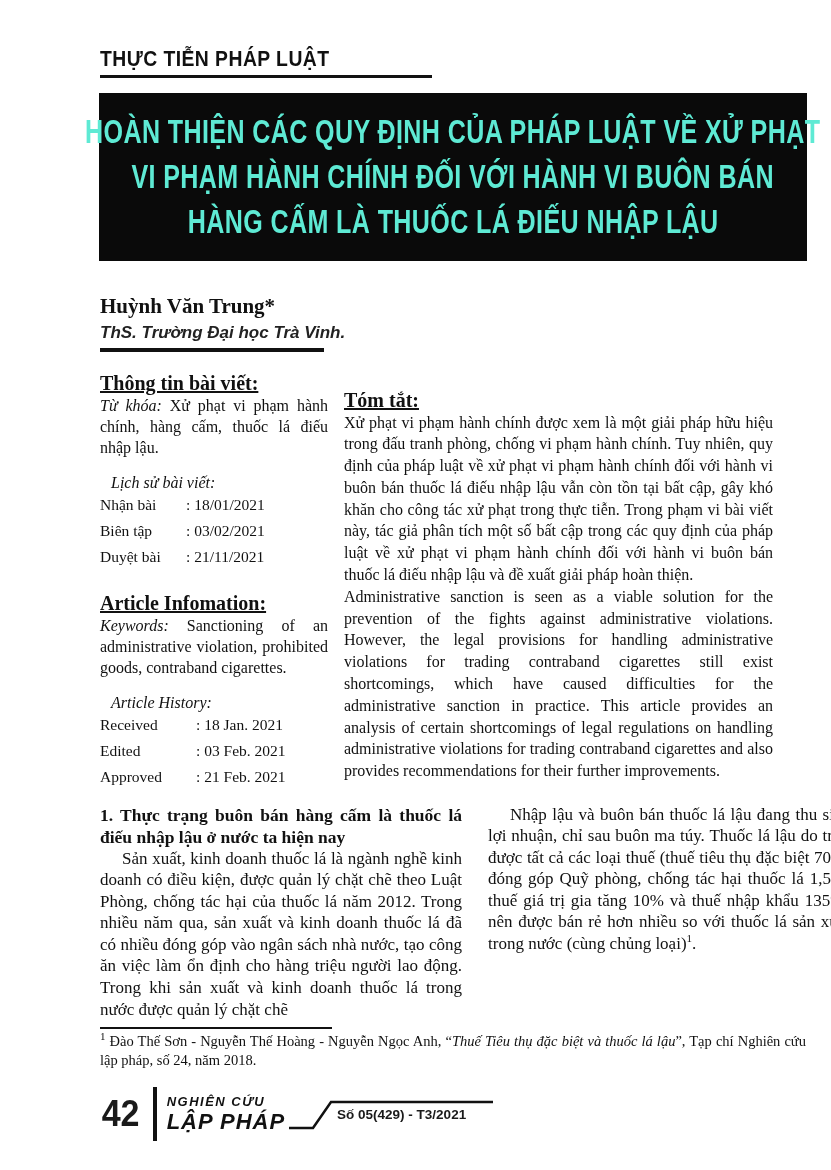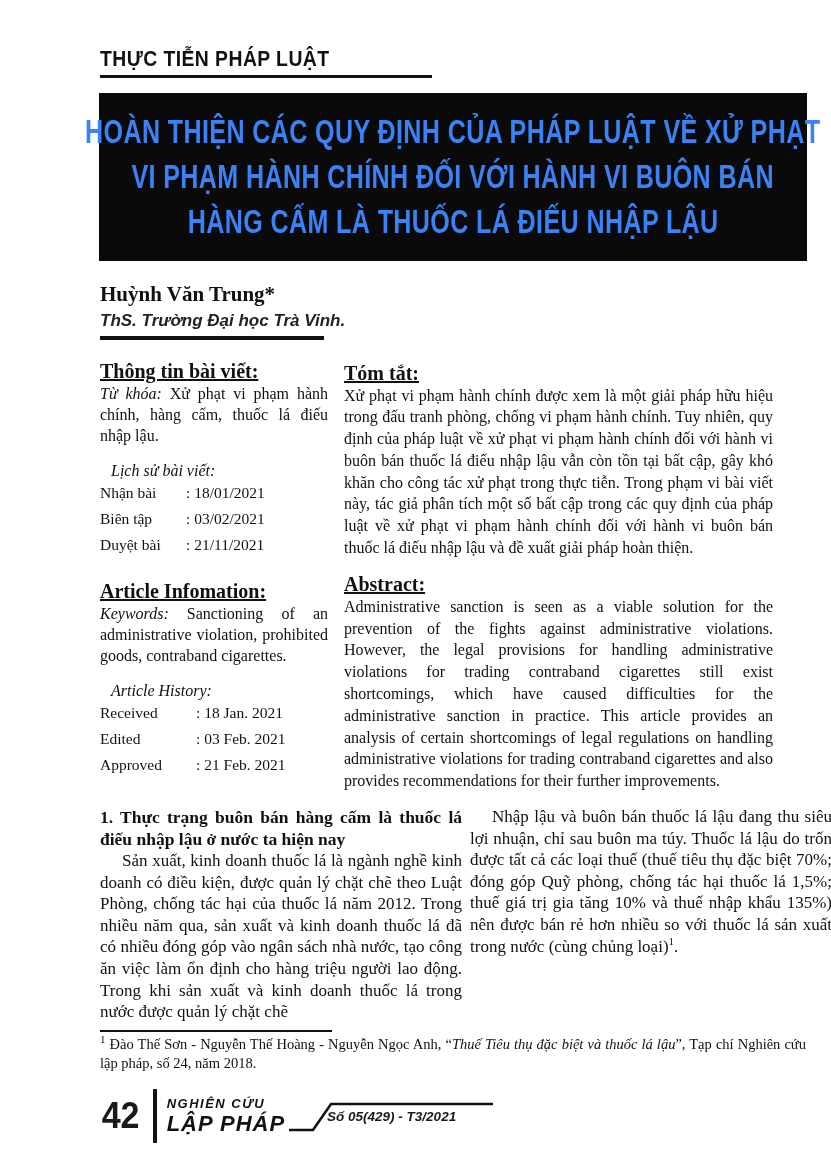--- a/index.html
+++ b/index.html
@@ -27,67 +27,67 @@
     white-space:nowrap;
   }
   .kicker-rule{
     width:332px;height:3px;background:#111;margin-top:3px;
   }
   
   .title-box{
     margin-top:16px;
     width:706px;height:166px;
     background:#0a0a0a;
-    color:#3b82f6;
+    color:#5eead4;
     display:flex;flex-direction:column;justify-content:center;align-items:center;
     gap:9px;
     box-shadow:0 0 0 1px #0a0a0a;
   }
   .title-line{
     font-family:"Liberation Sans", sans-serif;
     font-weight:bold;
     font-size:33px;
     line-height:1.1;
     white-space:nowrap;
     display:inline-block;
     transform:scaleX(.76);
     transform-origin:center;
     letter-spacing:.5px;
   }
   
-  .author{margin-top:22px;}
+  .author{margin-top:34px;}
   .author-name{font-weight:bold;font-size:21px;}
   .author-affil{
     font-family:"Liberation Sans", sans-serif;
     font-style:italic;font-weight:bold;
     font-size:17px;margin-top:4px;color:#222;
   }
   .author-rule{width:224px;height:3.5px;background:#111;margin-top:5px;}
   
   .meta-grid{
     display:flex;gap:16px;margin-top:20px;
   }
   .meta-left{width:228px;flex:none;}
-  .meta-right{flex:1;}
+  .meta-right{flex:1;margin-top:15px;}
   .h-bold{font-weight:bold;font-size:20px;text-decoration:underline;}
   .meta-left p, .meta-right p{margin:0;}
   .kw{font-size:16px;line-height:21px;text-align:justify;margin-top:14px;}
   .kw .lbl{font-style:italic;}
   .hist-label{font-style:italic;font-size:16px;margin-top:16px;margin-left:11px;}
   .hist-row{display:flex;font-size:15.5px;line-height:26px;}
   .hist-row .hl{width:86px;flex:none;}
   .hist-row .hv{}
   .en-head{margin-top:22px;}
   .abstract-text{
     font-size:16px;line-height:21.8px;text-align:justify;margin-top:6px;
   }
   .abstract-head{margin-top:2px;}
   .abstract-en-head{margin-top:14px;}
   
-  .body-cols{display:flex;gap:8px;margin-top:14px;}
+  .body-cols{display:flex;gap:26px;margin-top:14px;}
   .bcol{width:362px;flex:none;font-size:17px;line-height:21.6px;text-align:justify;}
   .sec-heading{font-weight:bold;font-size:17.5px;line-height:22px;text-align:justify;margin:0 0 4px 0;}
   .bcol p{margin:0;}
   .indent{text-indent:22px;}
   sup{font-size:11px;line-height:0;}
   
   .fn-rule{width:232px;height:2px;background:#111;margin-top:7px;}
   .footnote{font-size:14.5px;line-height:19px;margin-top:3px;text-align:justify;width:706px;}
   .footnote .fn-title{font-style:italic;}
   
@@ -97,23 +97,23 @@
     font-weight:bold;font-size:37px;color:#1a1a1a;
     transform:scaleX(.92);transform-origin:center;
   }
   .footer-bar{width:3.5px;height:54px;background:#111;margin:0 10px 0 12px;}
   .journal{font-family:"Liberation Sans", sans-serif;color:#111;line-height:1;}
   .journal .j1{font-weight:bold;font-size:13px;letter-spacing:1.5px;font-style:italic;}
   .journal .j2{font-weight:bold;font-size:22px;letter-spacing:1px;font-style:italic;margin-top:3px;}
   .issue-wrap{position:relative;width:210px;height:44px;margin-left:2px;}
   .issue-swoosh{position:absolute;left:0;top:0;}
   .issue-text{
-    position:absolute;left:40px;top:15px;
-    font-family:"Liberation Sans", sans-serif;
-    font-weight:bold;font-size:13.5px;color:#1a1a1a;white-space:nowrap;font-style:italic;
+    position:absolute;left:50px;top:15px;
+    font-family:"Liberation Sans", sans-serif;
+    font-weight:bold;font-size:13.5px;color:#1a1a1a;white-space:nowrap;
   }
 </style>
 </head>
 <body>
 
 <div class="page">
 
   <div>
     <span class="kicker">THỰC TIỄN PHÁP LUẬT</span>
     <div class="kicker-rule"></div>
@@ -166,21 +166,20 @@
       <div class="hist-row">
         <span class="hl" style="width:96px">Approved</span>
         <span class="hv">: 21 Feb. 2021</span>
       </div>
     </div>
 
     <div class="meta-right">
       <div class="h-bold abstract-head">Tóm tắt:</div>
       <p class="abstract-text">Xử phạt vi phạm hành chính được xem là một giải pháp hữu hiệu trong đấu tranh phòng, chống vi phạm hành chính. Tuy nhiên, quy định của pháp luật về xử phạt vi phạm hành chính đối với hành vi buôn bán thuốc lá điếu nhập lậu vẫn còn tồn tại bất cập, gây khó khăn cho công tác xử phạt trong thực tiễn. Trong phạm vi bài viết này, tác giả phân tích một số bất cập trong các quy định của pháp luật về xử phạt vi phạm hành chính đối với hành vi buôn bán thuốc lá điếu nhập lậu và đề xuất giải pháp hoàn thiện.</p>
 
-      <div class="h-bold abstract-en-head">Abstract:</div>
       <p class="abstract-text">Administrative sanction is seen as a viable solution for the prevention of the fights against administrative violations. However, the legal provisions for handling administrative violations for trading contraband cigarettes still exist shortcomings, which have caused difficulties for the administrative sanction in practice. This article provides an analysis of certain shortcomings of legal regulations on handling administrative violations for trading contraband cigarettes and also provides recommendations for their further improvements.</p>
     </div>
 
   </div>
 
   <div class="body-cols">
     <div class="bcol">
       <p class="sec-heading">1. Thực trạng buôn bán hàng cấm là thuốc lá điếu nhập lậu ở nước ta hiện nay</p>
       <p class="indent">Sản xuất, kinh doanh thuốc lá là ngành nghề kinh doanh có điều kiện, được quản lý chặt chẽ theo Luật Phòng, chống tác hại của thuốc lá năm 2012. Trong nhiều năm qua, sản xuất và kinh doanh thuốc lá đã có nhiều đóng góp vào ngân sách nhà nước, tạo công ăn việc làm ổn định cho hàng triệu người lao động. Trong khi sản xuất và kinh doanh thuốc lá trong nước được quản lý chặt chẽ</p>
     </div>

